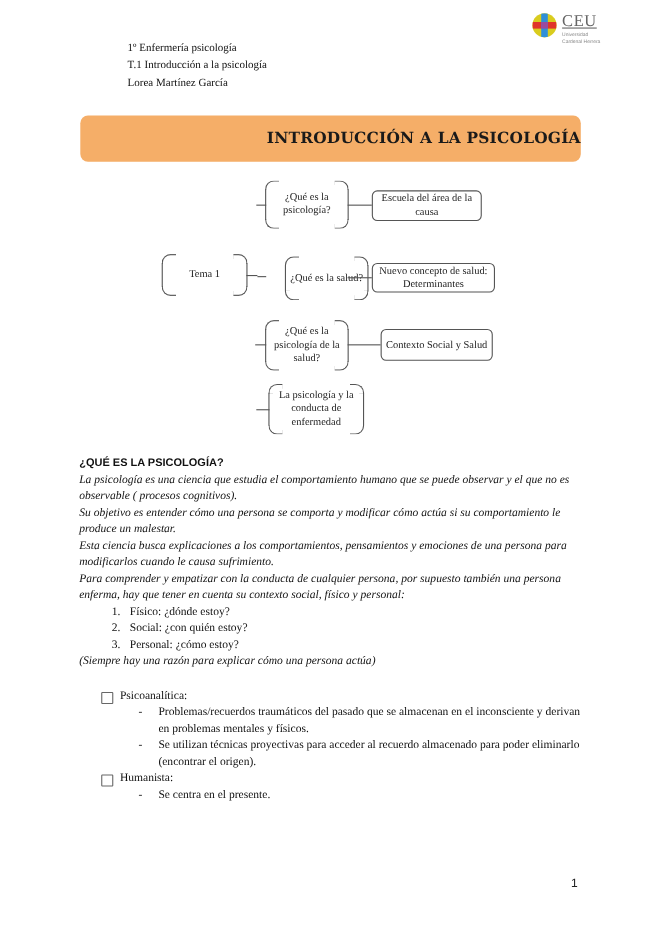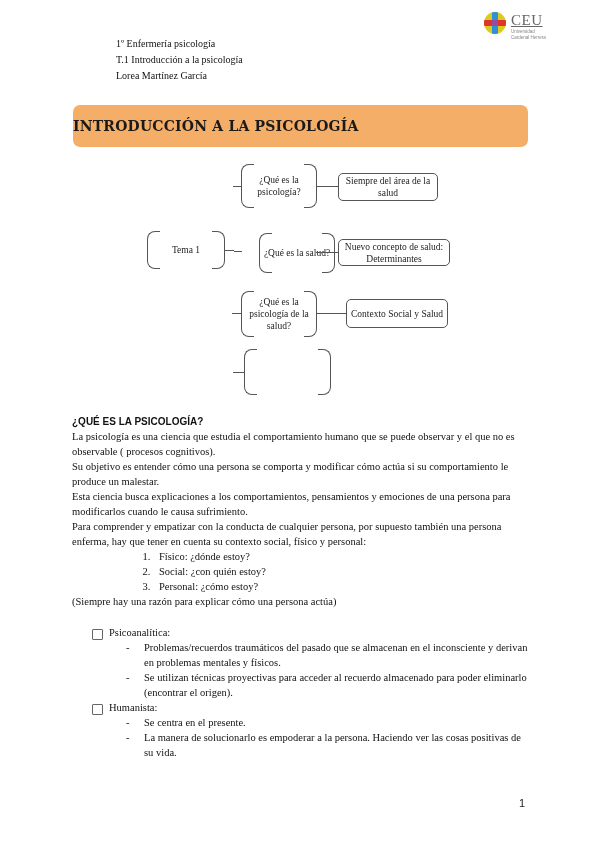--- a/index.html
+++ b/index.html
@@ -14,21 +14,21 @@
                    background: #d9cc1e; overflow: hidden; }
     .logo-emblem .h { position: absolute; left: 0; top: 8px; width: 22px; height: 6px; background: #e0342a; }
     .logo-emblem .v { position: absolute; left: 8px; top: 0; width: 6px; height: 22px; background: #2f8fd8; }
     .logo-emblem .c { position: absolute; left: 8px; top: 8px; width: 6px; height: 6px; background: #9a4aa0; }
     .logo-name { position: absolute; left: 27px; top: 0px; font-size: 15px; color: #666; letter-spacing: 0.5px; text-decoration: underline; }
     .logo-sub { position: absolute; left: 27px; top: 17px; font-size: 4.5px; line-height: 5.5px; color: #888;
                 font-family: "Liberation Sans", sans-serif; white-space: nowrap; }
 
     .title-banner { position: absolute; left: 73px; top: 105px; width: 455px; height: 42px;
                     background: #f5ae68; border-radius: 7px; display: flex; align-items: center;
-                    justify-content: flex-start; }
+                    justify-content: flex-end; }
     .title-banner span { font-family: "DejaVu Serif", serif; font-weight: bold; font-size: 14px;
                          color: #1a1a1a; letter-spacing: 0.2px; }
 
     
     .mm-box { position: absolute; display: flex; align-items: center; justify-content: center;
               text-align: center; font-size: 9.5px; line-height: 12px; color: #222; box-sizing: border-box; }
     .mm-box.bracket { border-left: 1px solid #555; border-right: 1px solid #555; border-radius: 8px; }
     .mm-box.bracket::before, .mm-box.bracket::after { content: ""; position: absolute; left: 0; right: 0;
                height: 8px; border-radius: 8px; }
     .mm-box.bracket::before { top: 0; border-top: 1px solid #555; clip-path: inset(0 calc(100% - 12px) 0 0); }
@@ -42,23 +42,23 @@
     .mm-box.bracket { border: none; }
     .mm-box.bracket::before, .mm-box.bracket::after { display: none; }
     .mm-box.bracket .sl { position: absolute; left: -1px; top: 8px; bottom: 8px; border-left: 1px solid #555; }
     .mm-box.bracket .sr { position: absolute; right: -1px; top: 8px; bottom: 8px; border-right: 1px solid #555; }
     .mm-box.full { border: 1px solid #555; border-radius: 5px; }
     .mm-line { position: absolute; height: 0; border-top: 1px solid #555; }
 
     
     .content { position: absolute; left: 72px; top: 414px; width: 460px; font-size: 10.5px; line-height: 15px; }
     .section-h { font-family: "Liberation Sans", sans-serif; font-weight: bold; font-size: 10px; }
-    .p { margin: 0; }
+    .p { margin: 0; font-style: italic; }
     ol.numbered { margin: 0; padding-left: 40px; }
-    ol.numbered li { padding-left: 6px; margin-left: 41px; }
+    ol.numbered li { padding-left: 6px; }
     .spacer { height: 16px; }
     .check-item { display: flex; align-items: flex-end; padding-left: 20px; }
     .checkbox { width: 9px; height: 9px; border: 1px solid #666; border-radius: 1px; margin-right: 6px; background: #fff; }
     ul.dash { list-style: none; margin: 0; padding-left: 54px; }
     ul.dash li { position: relative; padding-left: 18px; }
     ul.dash li::before { content: "-"; position: absolute; left: 0; }
 
     .page-number { position: absolute; left: 519px; top: 797px; font-family: "Liberation Sans", sans-serif;
                    font-size: 11px; color: #222; }
   </style>
@@ -108,21 +108,21 @@
     <i class="tl"></i>
       <i class="tr"></i>
       <i class="bl"></i>
       <i class="br"></i>
       <i class="sl"></i>
       <i class="sr"></i>
     <span>¿Qué es la psicología?</span>
   </div>
   <div class="mm-line" style="left:316px; top:186px; width:22px;"></div>
   <div class="mm-box full" style="left:338px; top:173px; width:100px; height:28px;">
-    <span>Siempre del área de la salud</span>
+    <span>Escuela del área de la causa</span>
   </div>
 
   <div class="mm-line" style="left:234px; top:251px; width:8px;"></div>
   <div class="mm-box bracket" style="left:260px; top:233px; width:74px; height:40px;">
     <i class="tl"></i>
       <i class="tr"></i>
       <i class="bl"></i>
       <i class="br"></i>
       <i class="sl"></i>
       <i class="sr"></i>
@@ -149,20 +149,21 @@
   </div>
 
   <div class="mm-line" style="left:233px; top:372px; width:12px;"></div>
   <div class="mm-box bracket" style="left:245px; top:349px; width:85px; height:46px;">
     <i class="tl"></i>
       <i class="tr"></i>
       <i class="bl"></i>
       <i class="br"></i>
       <i class="sl"></i>
       <i class="sr"></i>
+    <span>La psicología y la conducta de enfermedad</span>
   </div>
 </div>
 
 <div class="content">
   <div class="section-h">¿QUÉ ES LA PSICOLOGÍA?</div>
   <p class="p">La psicología es una ciencia que estudia el comportamiento humano que se puede observar y el que no es observable ( procesos cognitivos).</p>
   <p class="p">Su objetivo es entender cómo una persona se comporta y modificar cómo actúa  si su comportamiento le produce un malestar.</p>
   <p class="p">Esta ciencia busca explicaciones a los comportamientos, pensamientos y emociones de una persona para modificarlos cuando le causa sufrimiento.</p>
   <p class="p">Para comprender y empatizar con la conducta de cualquier persona, por supuesto también una persona enferma, hay que tener en cuenta su contexto social, físico y personal:</p>
   <ol class="numbered">
@@ -183,17 +184,16 @@
     <li>Problemas/recuerdos traumáticos del pasado que se almacenan en el inconsciente y derivan en problemas mentales y físicos.</li>
     <li>Se utilizan técnicas proyectivas para acceder al recuerdo almacenado para poder eliminarlo (encontrar el origen).</li>
   </ul>
 
   <div class="check-item">
     <span class="checkbox"></span>
     <span>Humanista:</span>
   </div>
   <ul class="dash">
     <li>Se centra en el presente.</li>
-    <li>La manera de solucionarlo es empoderar a la persona. Haciendo ver las cosas positivas de su vida.</li>
   </ul>
 </div>
 
 <div class="page-number">1</div>
 
 </body></html>

